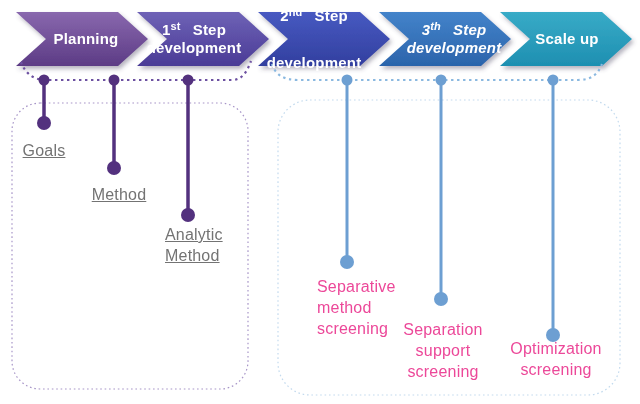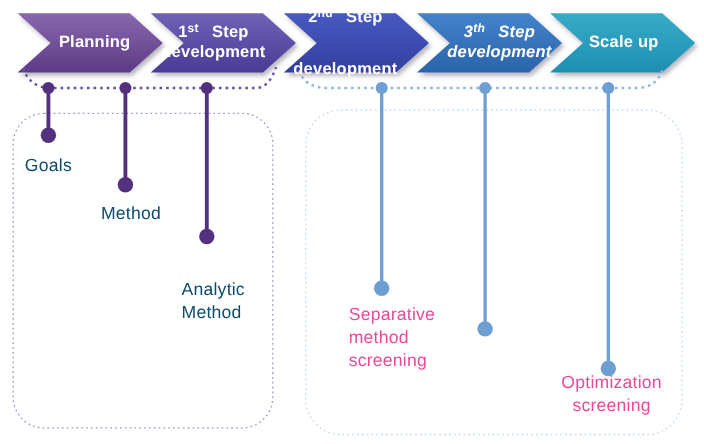--- a/index.html
+++ b/index.html
@@ -13,21 +13,21 @@
     transform:translateX(-50%);
     display:flex;flex-direction:column;align-items:center;justify-content:center;
     color:#ffffff;font-weight:bold;font-size:15px;line-height:18px;
     text-align:center;letter-spacing:.2px;pointer-events:none;
   }
   .chev-label sup{font-size:11px;line-height:0;vertical-align:5px;}
   .chev-label .word{margin-left:12px;}
   .item-label{
     position:absolute;font-size:16px;line-height:21px;letter-spacing:.2px;
   }
-  .item-label.purple{color:#0c4a6e;}
+  .item-label.purple{color:#737373;text-decoration:underline;}
   .item-label.blue{color:#ec4899;}
   .center{transform:translateX(-50%);text-align:center;}
   .nowrap{white-space:nowrap;}
 </style>
 </head>
 <body>
 
 <div class="stage">
 
   <svg width="640" height="404" viewBox="0 0 640 404">
@@ -119,18 +119,19 @@
   <div class="chev-label" style="left:454px;font-style:italic;">
     <span><span>3</span><sup>th</sup><span class="word">Step</span></span>
     <span>development</span>
   </div>
   <div class="chev-label" style="left:567px;align-items:center;">
     <span>Scale up</span>
   </div>
 
   <div class="item-label purple center nowrap" style="left:44px;top:140px;">Goals</div>
   <div class="item-label purple center nowrap" style="left:119px;top:184px;">Method</div>
-  <div class="item-label purple" style="left:165px;top:224px;width:72px;margin-top:29px;">Analytic Method</div>
+  <div class="item-label purple" style="left:165px;top:224px;width:72px;">Analytic Method</div>
 
   <div class="item-label blue" style="left:317px;top:276px;width:86px;">Separative method screening</div>
+  <div class="item-label blue center" style="left:443px;top:319px;width:104px;">Separation support screening</div>
   <div class="item-label blue center" style="left:556px;top:338px;width:110px;">Optimization screening</div>
 
 </div>
 
 </body></html>

